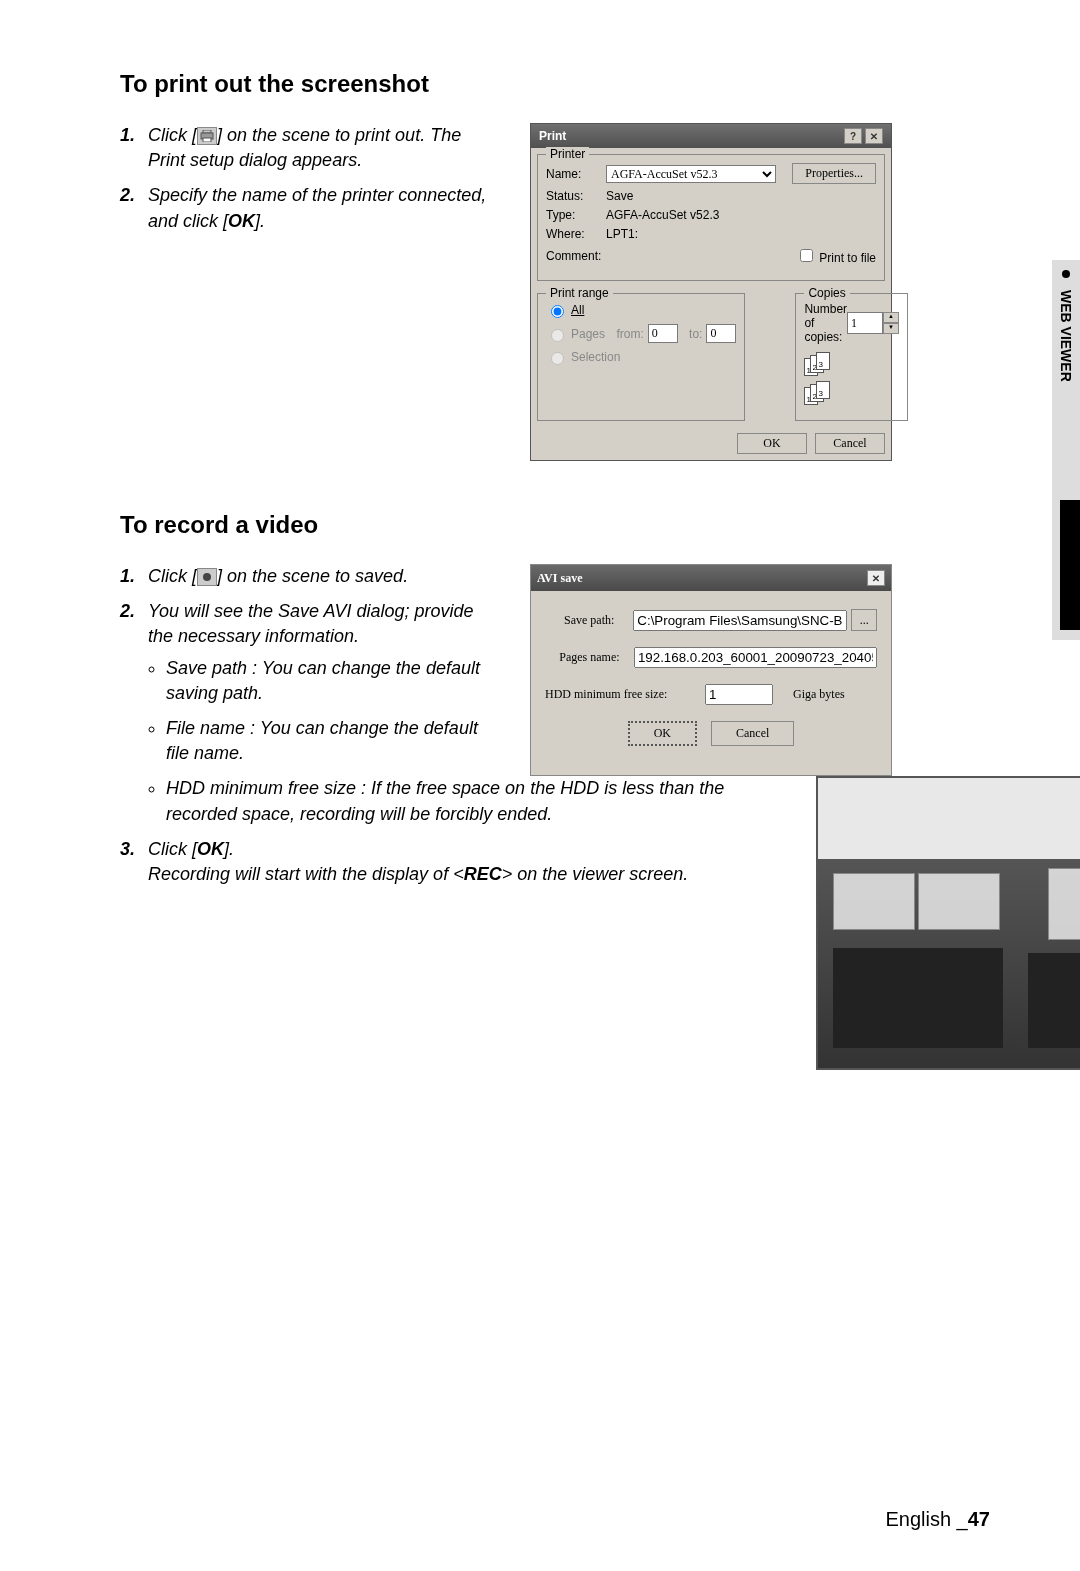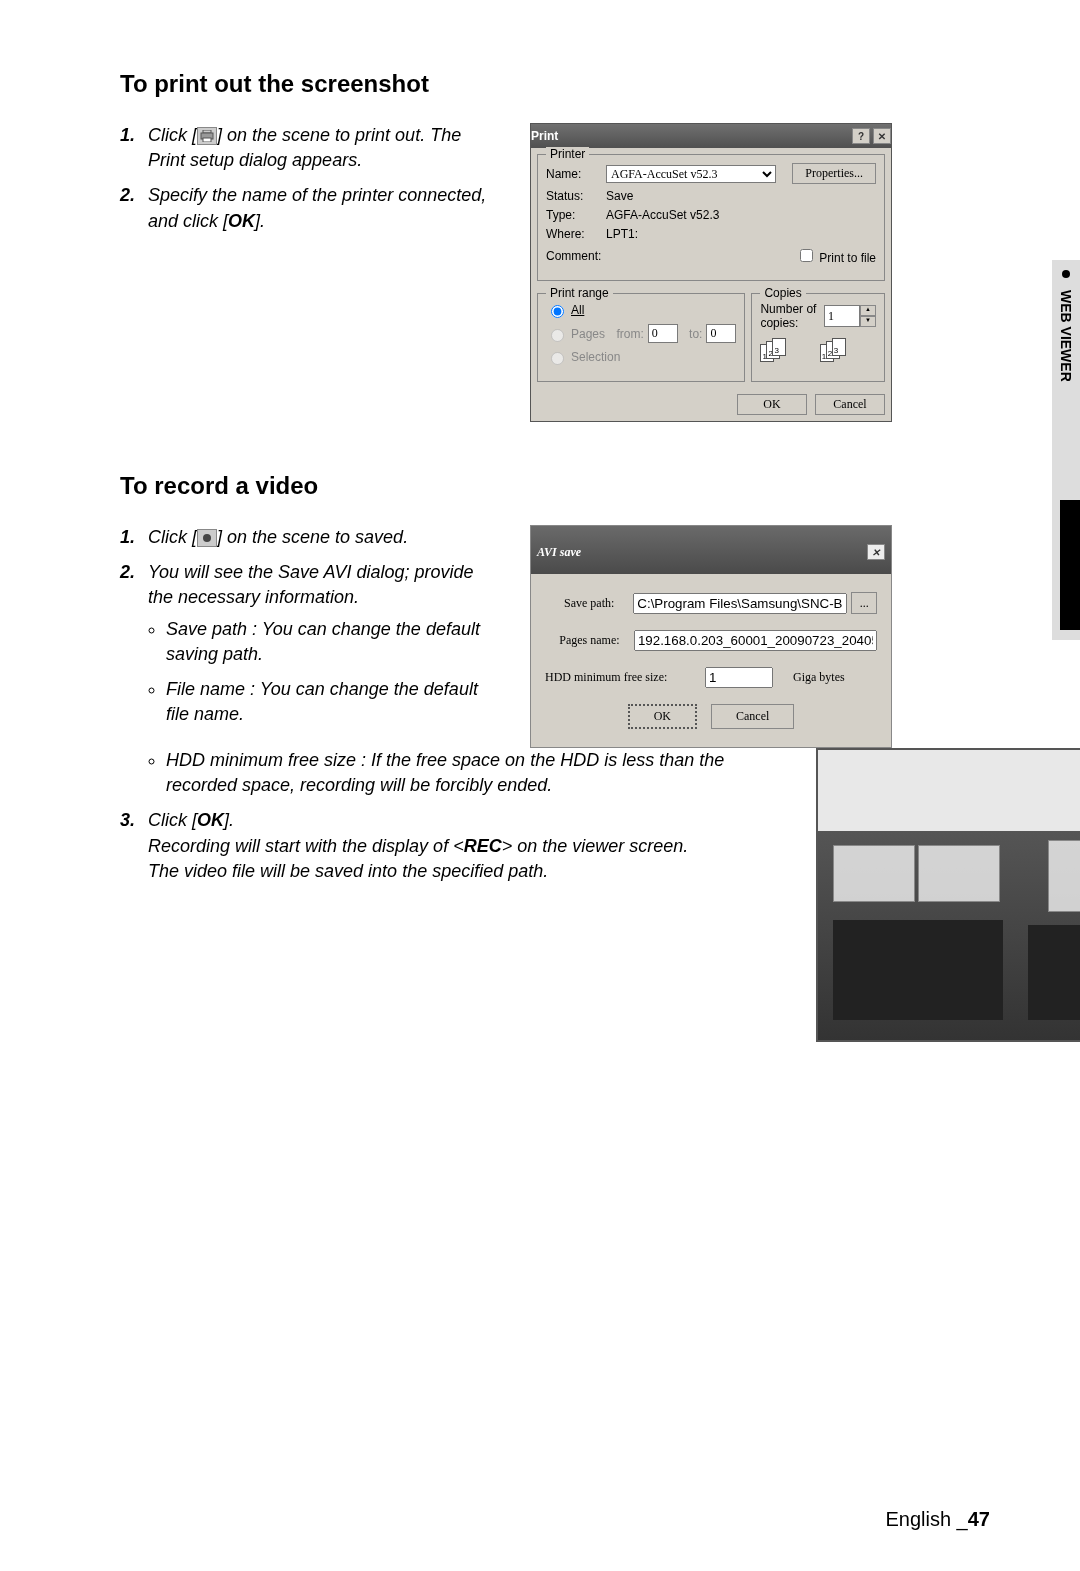--- a/index.html
+++ b/index.html
@@ -84,21 +84,21 @@
     background: #d4d0c8;
     border: 1px solid #555;
     font-family: Tahoma, Arial, sans-serif;
     font-size: 12px;
     color: #000;
   }
   .dlg-title {
     background: linear-gradient(#707070,#505050);
     color: #fff;
     font-weight: bold;
-    padding: 3px 0;
+    padding: 3px 8px;
     display: flex;
     justify-content: space-between;
     align-items: center;
     height: 18px;
     gap: 33px;
   }
   .titlebtns { display: flex; gap: 3px; }
   .titlebtn {
     width: 16px; height: 14px;
     background: #d4d0c8;
@@ -133,21 +133,21 @@
     border: 1px solid #7a7a7a;
     background: #fff;
   }
   .btn-win {
     background: #d4d0c8;
     border: 1px solid #888;
     padding: 2px 12px;
     font-family: Tahoma;
     font-size: 12px;
   }
-  .halfrow { display: flex; }
+  .halfrow { display: flex; gap: 44px; }
   .half { flex: 1; }
   .radio-row { display: flex; align-items: center; gap: 4px; margin-bottom: 6px; }
   .disabled { color: #888; }
   .copies-illust {
     display:inline-block; width:50px; height:26px; position:relative; margin-right:6px;
   }
   .cp { position:absolute; width:14px; height:18px; background:#fff; border:1px solid #555; font-size:8px; display:flex; align-items:flex-end; justify-content:flex-start; padding:0 1px; box-sizing:border-box;}
   .spin { display:inline-flex; }
   .spin input { width:28px; text-align:left; }
   .spin-btns { display:flex; flex-direction:column; }
@@ -156,24 +156,23 @@
 
   
   .avi {
     border: 1px solid #888;
     background: #d4d0c8;
     font-family: Tahoma; font-size: 12px;
   }
   .avi-title {
     background: linear-gradient(#6a6a6a,#4a4a4a);
     color: #fff; font-weight: bold;
-    padding: 14px 6px;
-    display:flex; justify-content:space-between; align-items:flex-end;
+    padding: 3px 6px;
+    display:flex; justify-content:space-between; align-items:center;
     height: 20px;
-    font-style: italic;
   }
   .avi-body { padding: 18px 14px; }
   .avi-row { display:flex; align-items:center; margin-bottom:16px; }
   .avi-lbl { width: 90px; text-align: center; }
   .dots-btn {
     width: 24px; height: 20px; background:#d4d0c8; border:1px solid #888; margin-left:4px; display:inline-flex; align-items:center; justify-content:center;
   }
   .avi-btns { display:flex; justify-content:center; gap:14px; margin-top:4px; }
   .ok-dotted { border:2px dotted #555; padding:3px 24px; }
 
@@ -375,21 +374,20 @@
     <div class="steps">
       <ol class="custom">
         <li style="list-style:none">
           <ul class="inner" style="margin-top:0">
             <li style="width:620px">HDD minimum free size : If the free space on the HDD is less than the recorded space, recording will be forcibly ended.</li>
           </ul>
         </li>
         <li class="n3">
           <span>Click [</span><span class="bold">OK</span><span>].</span><br>
           <span>Recording will start with the display of &lt;</span><span class="bold">REC</span><span>&gt; on the viewer screen.</span><br>
-          <span>The video file will be saved into the specified path.</span>
         </li>
       </ol>
     </div>
     <div>
       <div class="videostill">
 
         <div class="window-rect" style="left:15px; top:95px; width:80px; height:55px"></div>
         <div class="window-rect" style="left:100px; top:95px; width:80px; height:55px"></div>
         <div class="window-rect" style="left:230px; top:90px; width:55px; height:70px"></div>
 

